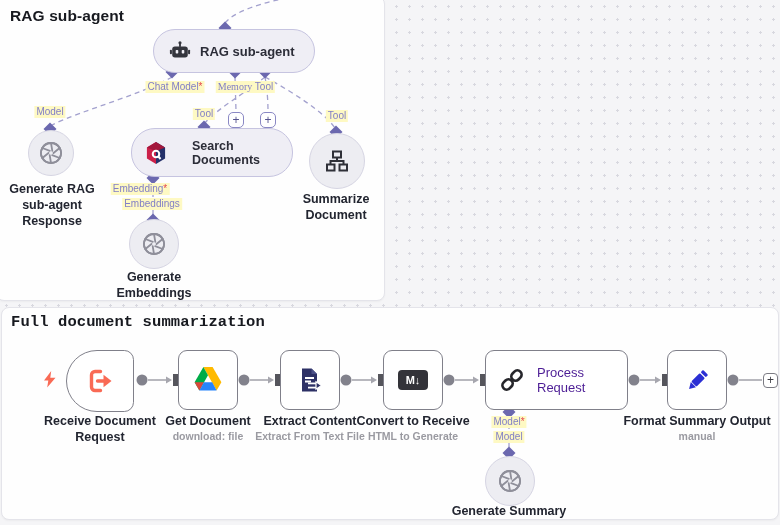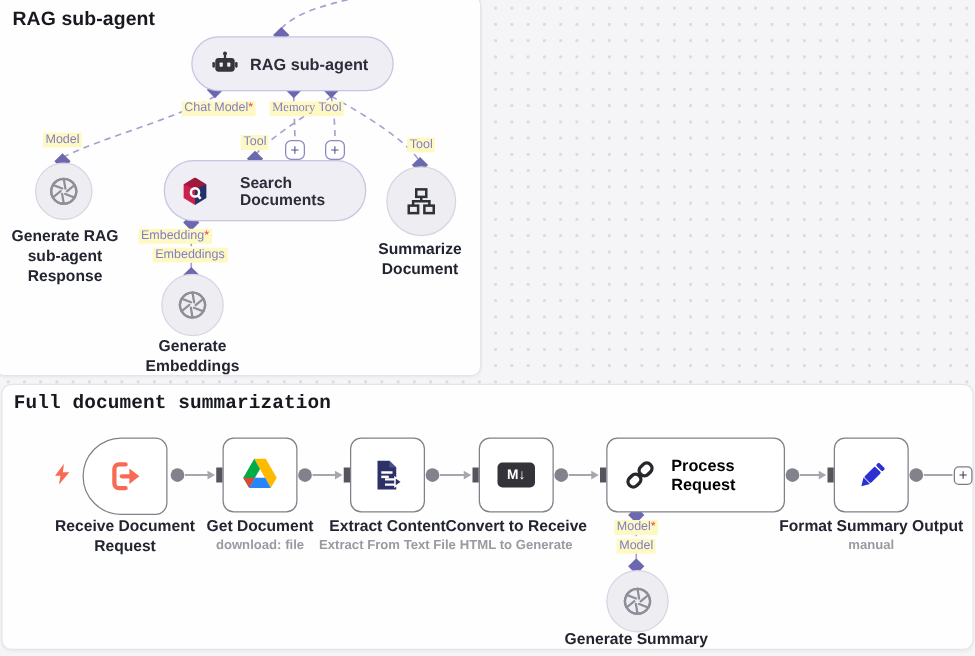--- a/index.html
+++ b/index.html
@@ -51,21 +51,21 @@
   .plus-btn{
     position:absolute;z-index:4;box-sizing:border-box;background:#fff;
     display:flex;align-items:center;justify-content:center;cursor:pointer;
   }
   .plus-purple{width:16px;height:16px;border:1.5px solid #8a88c4;border-radius:5px;color:#55538e;font-size:12px;line-height:1;}
   .plus-gray{width:15px;height:15px;border:1.5px solid #7b7b83;border-radius:4px;color:#3f3f46;font-size:12px;line-height:1;}
   .md-badge{
     width:30px;height:20px;background:#333339;border-radius:4px;color:#fff;
     display:flex;align-items:center;justify-content:center;font-size:11px;font-weight:700;letter-spacing:0;
   }
-  .proc-label{font-size:13px;font-weight:700;color:#000000;margin-left:12px;}
+  .proc-label{font-size:13px;font-weight:400;color:#4c1d95;margin-left:12px;}
   .bolt{position:absolute;z-index:3;}
 </style>
 </head>
 <body>
 
 <div class="panel" id="panel-rag"></div>
 <div class="panel" id="panel-summary"></div>
 <div class="panel-title" id="title-rag">RAG sub-agent</div>
 <div class="panel-title" id="title-summary">Full document summarization</div>
 

